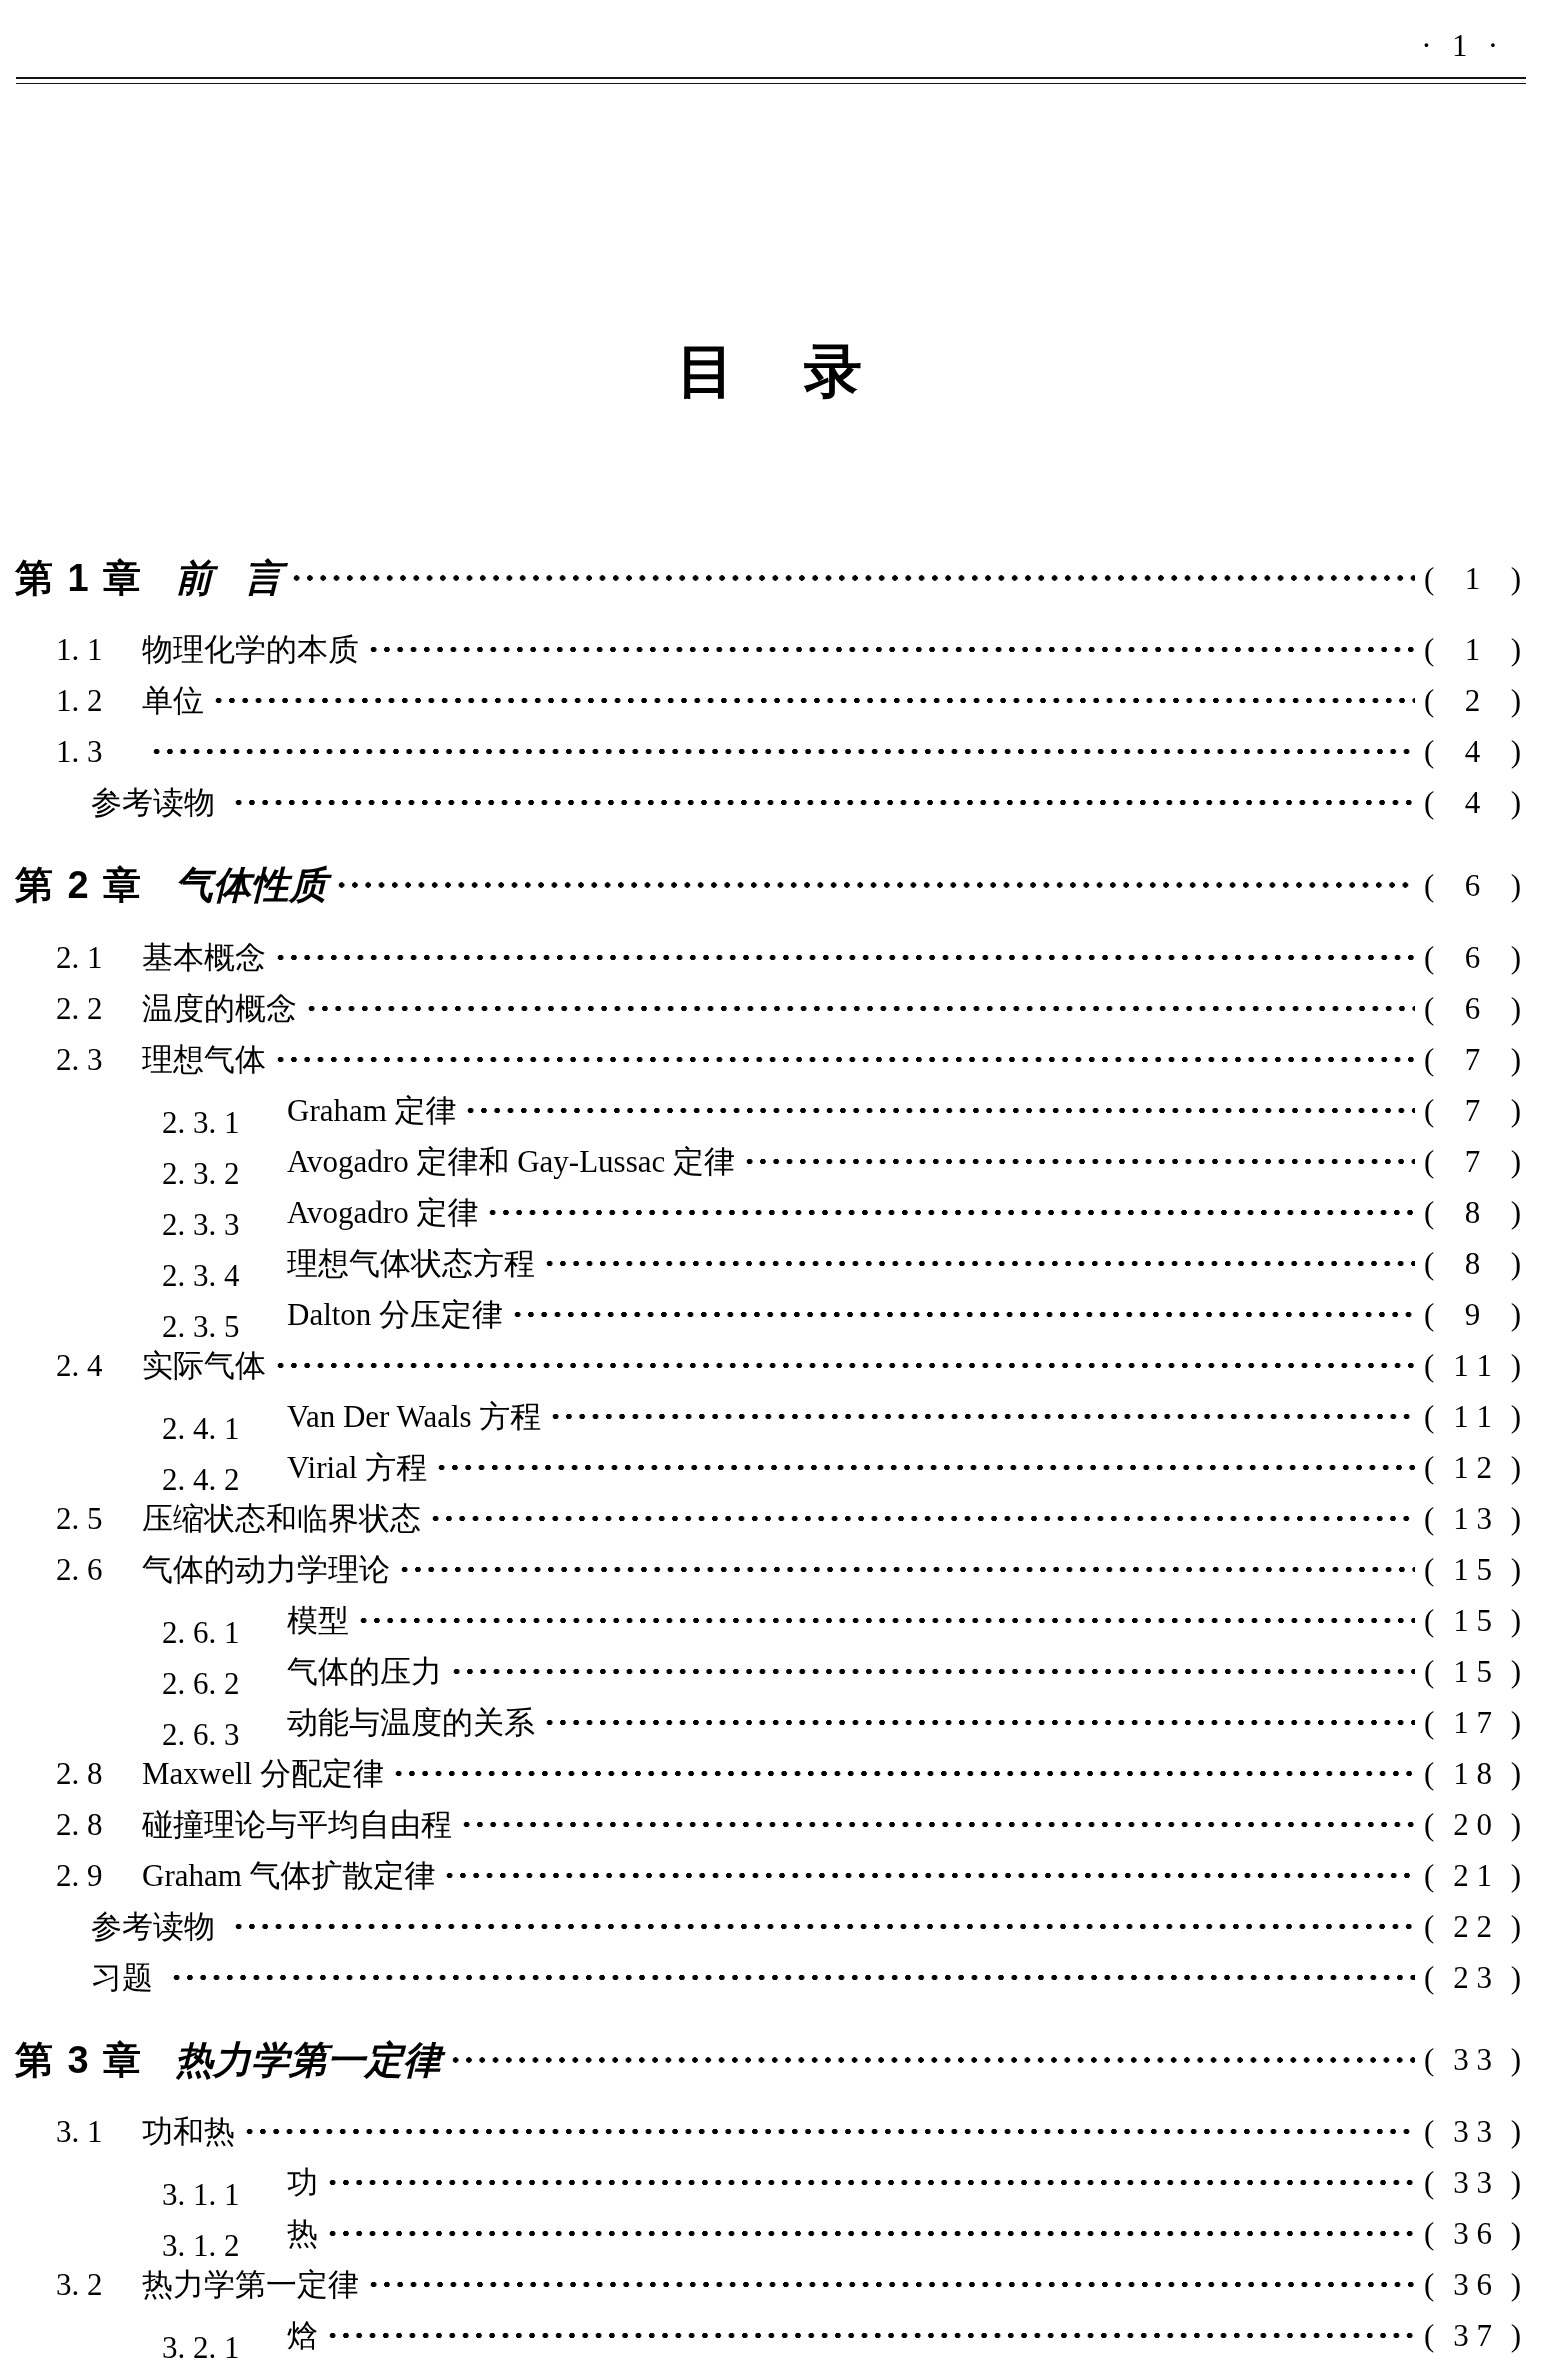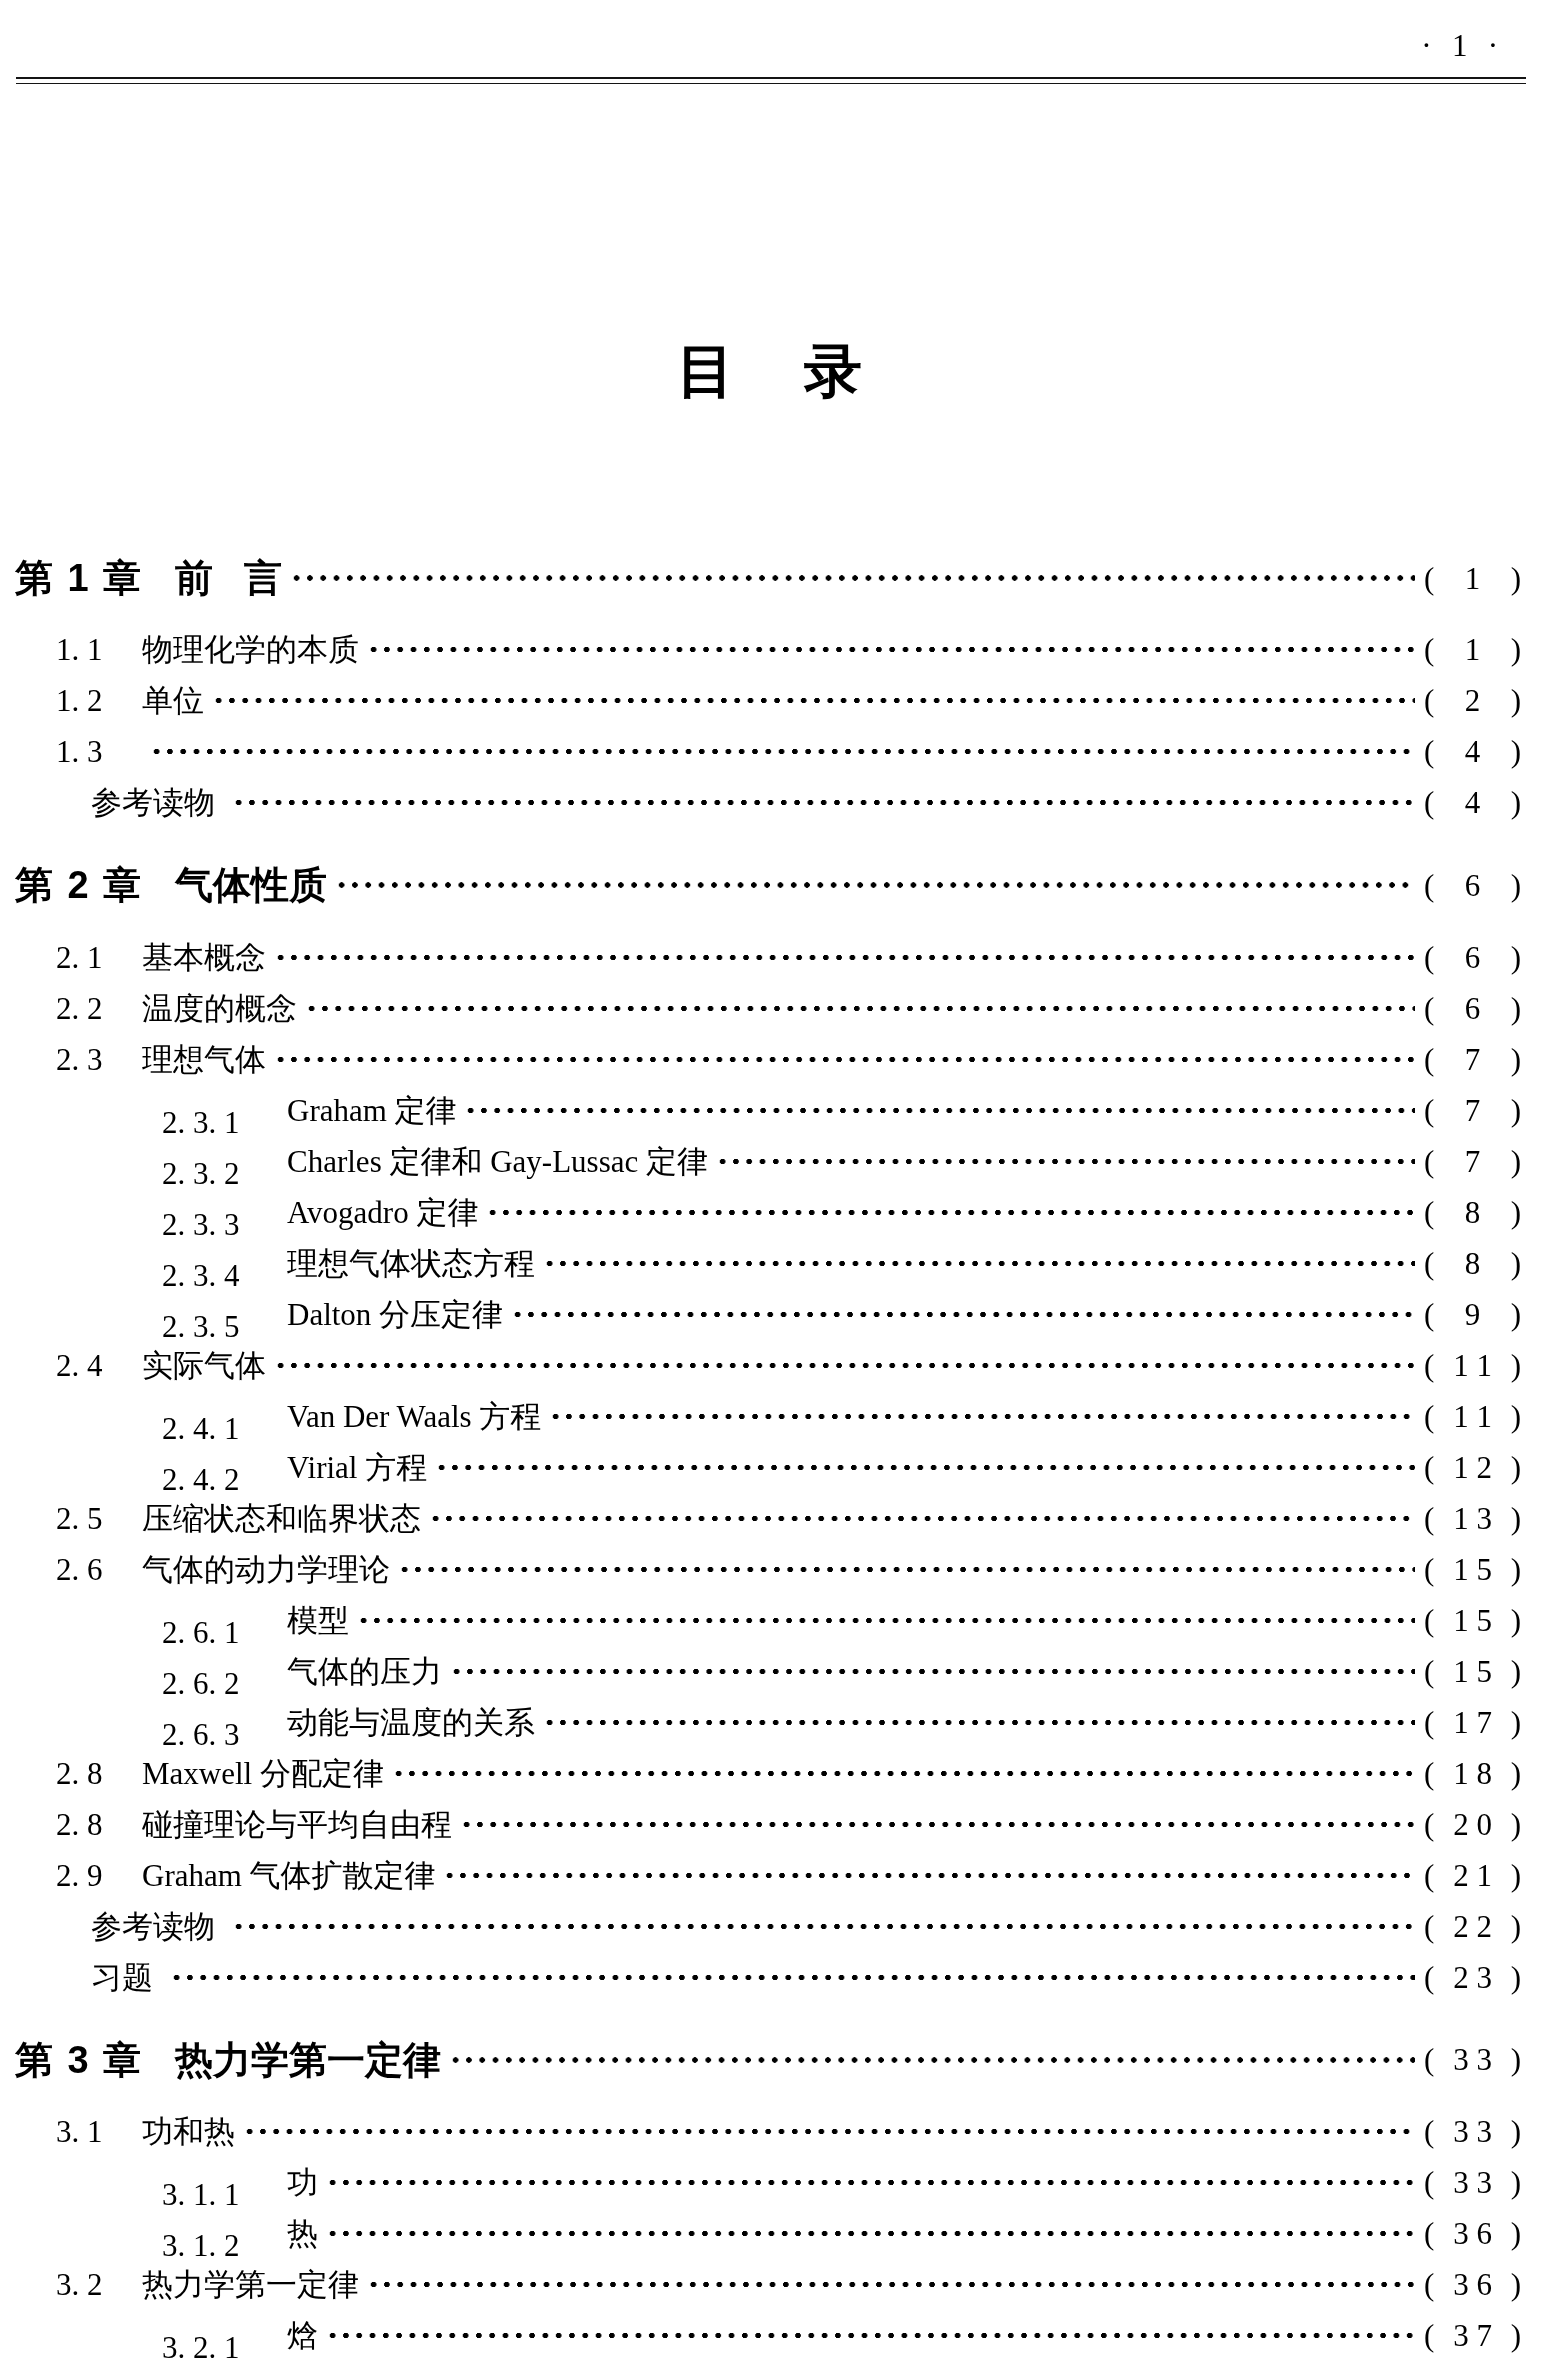--- a/index.html
+++ b/index.html
@@ -39,21 +39,21 @@
     font-family:"Liberation Serif","DejaVu Serif",serif;
     font-weight:normal;font-size:31px;white-space:pre;
   }
   .chapter{
     height:52px;margin-top:31px;margin-bottom:20.3px;
     font-family:"Liberation Sans","DejaVu Sans",sans-serif;
     font-weight:bold;font-size:38px;
     padding-left:15px;
   }
   .chapter .num{word-spacing:3.9px;margin-right:34px;}
-  .chapter .title{word-spacing:20.3px;}
+  .chapter .title{word-spacing:20.3px;font-style:italic;}
   .l1{padding-left:56px;}
   .l1 .num{width:86px;}
   .l2{padding-left:162px;}
   .l2 .num{width:125px;margin-top:24px;}
   .l1x{padding-left:91px;justify-content:space-between;}
   .l1x .leader{margin-left:17px;}
 </style>
 </head>
 <body>
 
@@ -156,21 +156,21 @@
     <span class="title">Graham 定律</span>
     <span class="leader"></span>
     <span class="page">
       <span class="po">(</span>
       <span class="pd">7</span>
       <span class="pc">)</span>
     </span>
   </div>
     <div class="row l2">
     <span class="num">2. 3. 2</span>
-    <span class="title">Charles 定律和 Gay-Lussac 定律</span>
+    <span class="title">Avogadro 定律和 Gay-Lussac 定律</span>
     <span class="leader"></span>
     <span class="page">
       <span class="po">(</span>
       <span class="pd">7</span>
       <span class="pc">)</span>
     </span>
   </div>
     <div class="row l2">
     <span class="num">2. 3. 3</span>
     <span class="title">Avogadro 定律</span>

